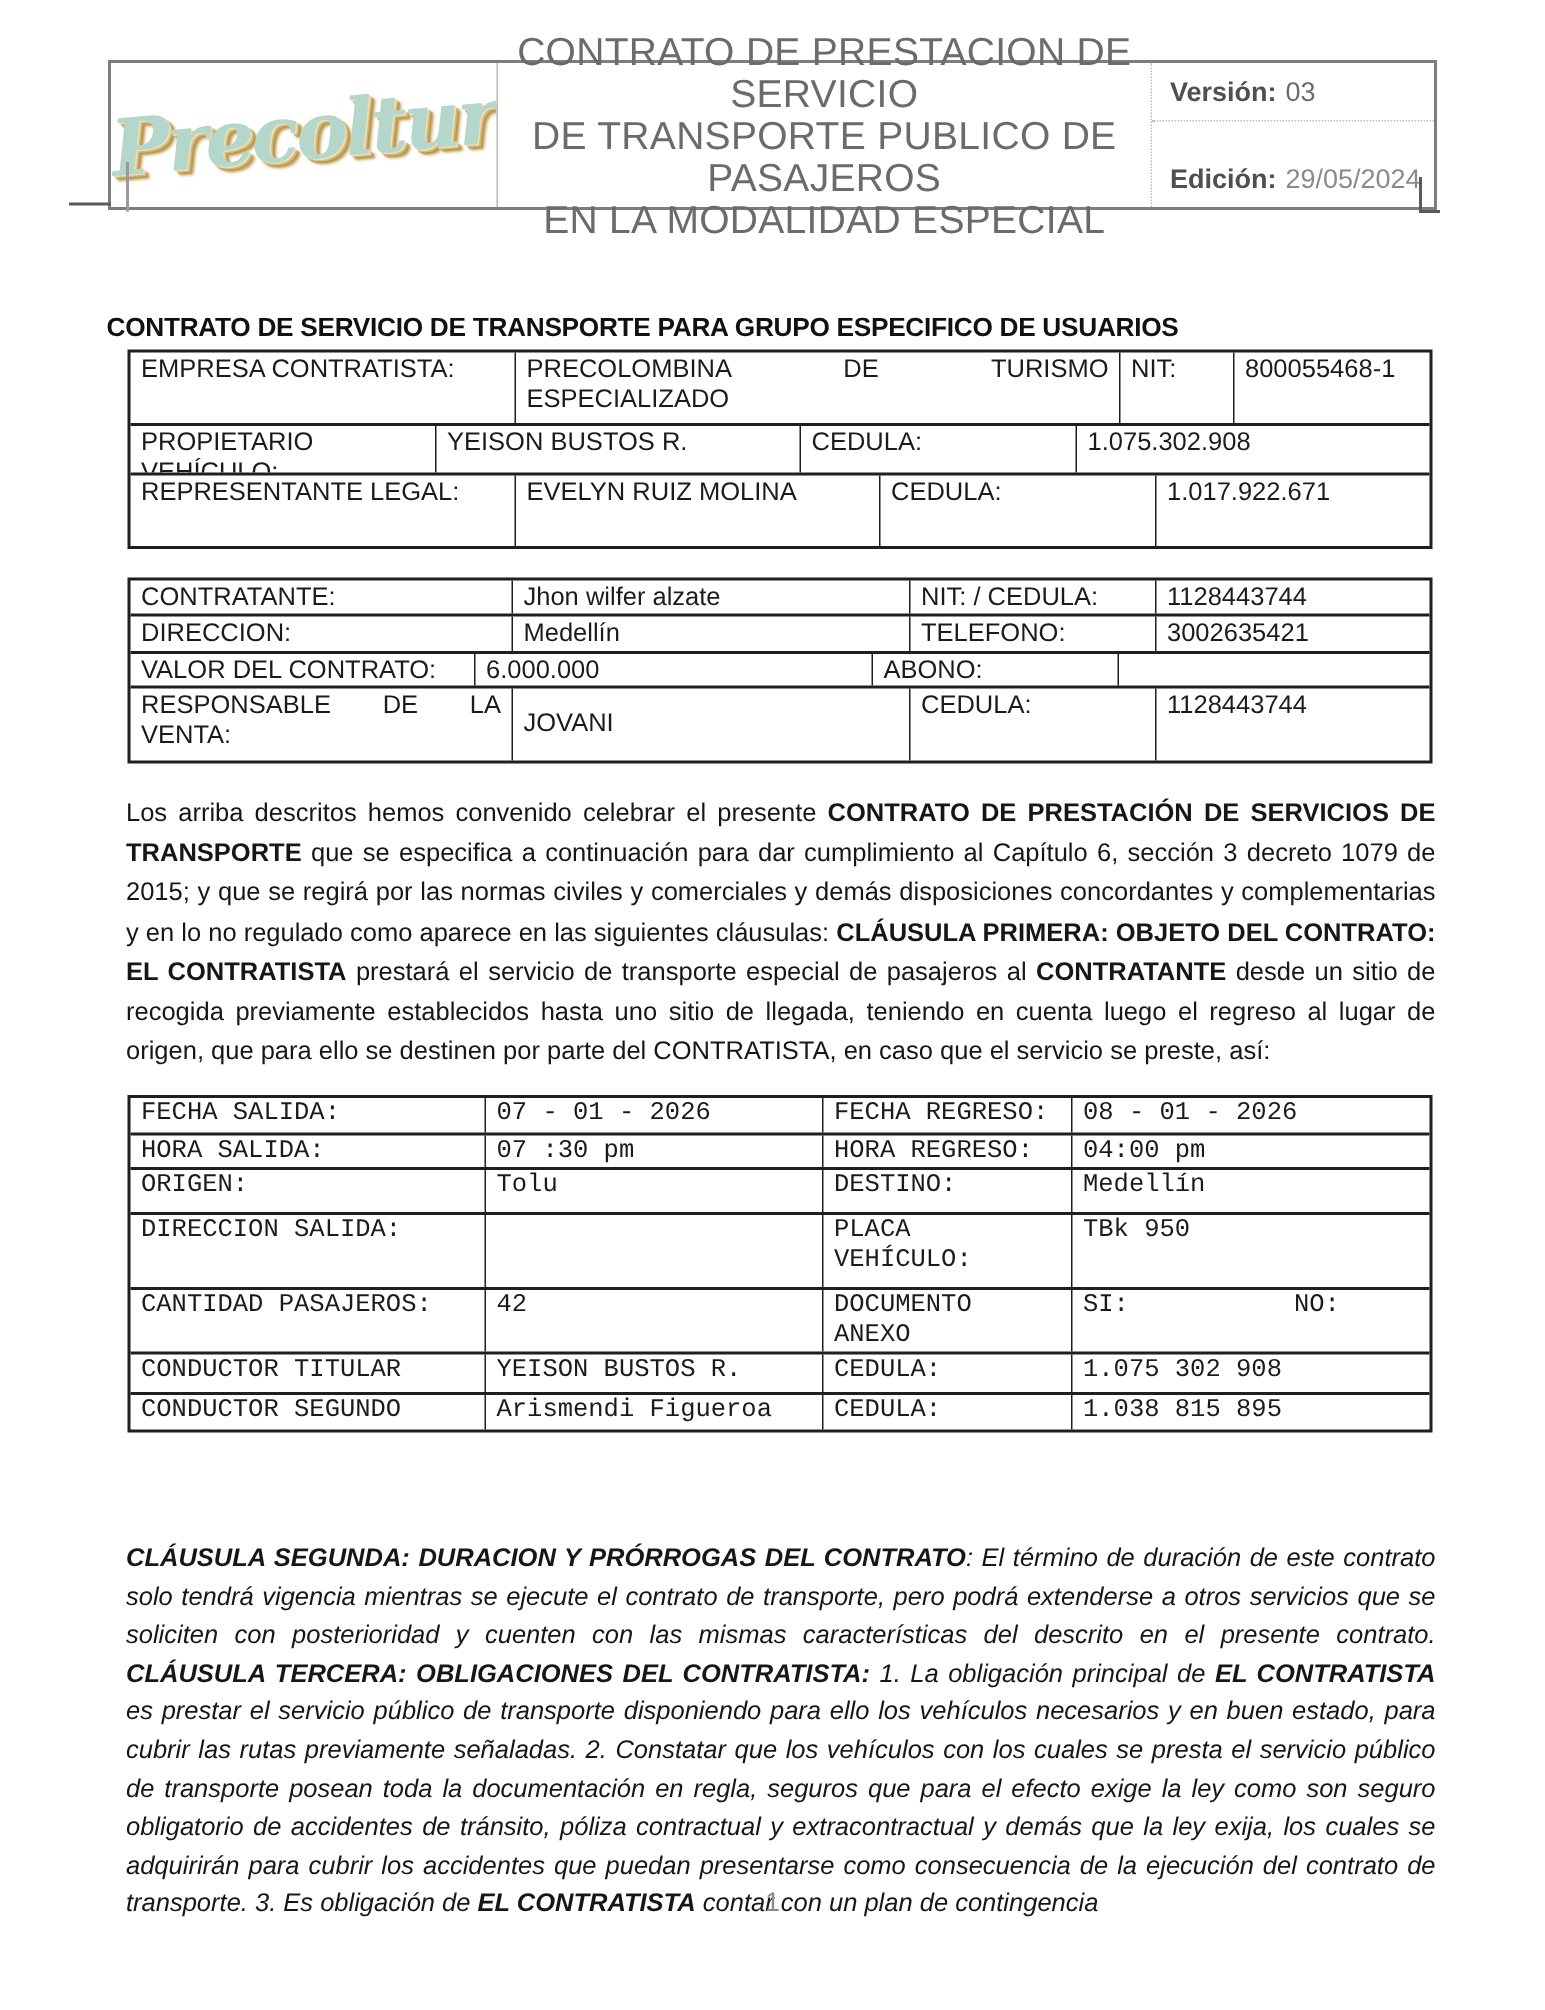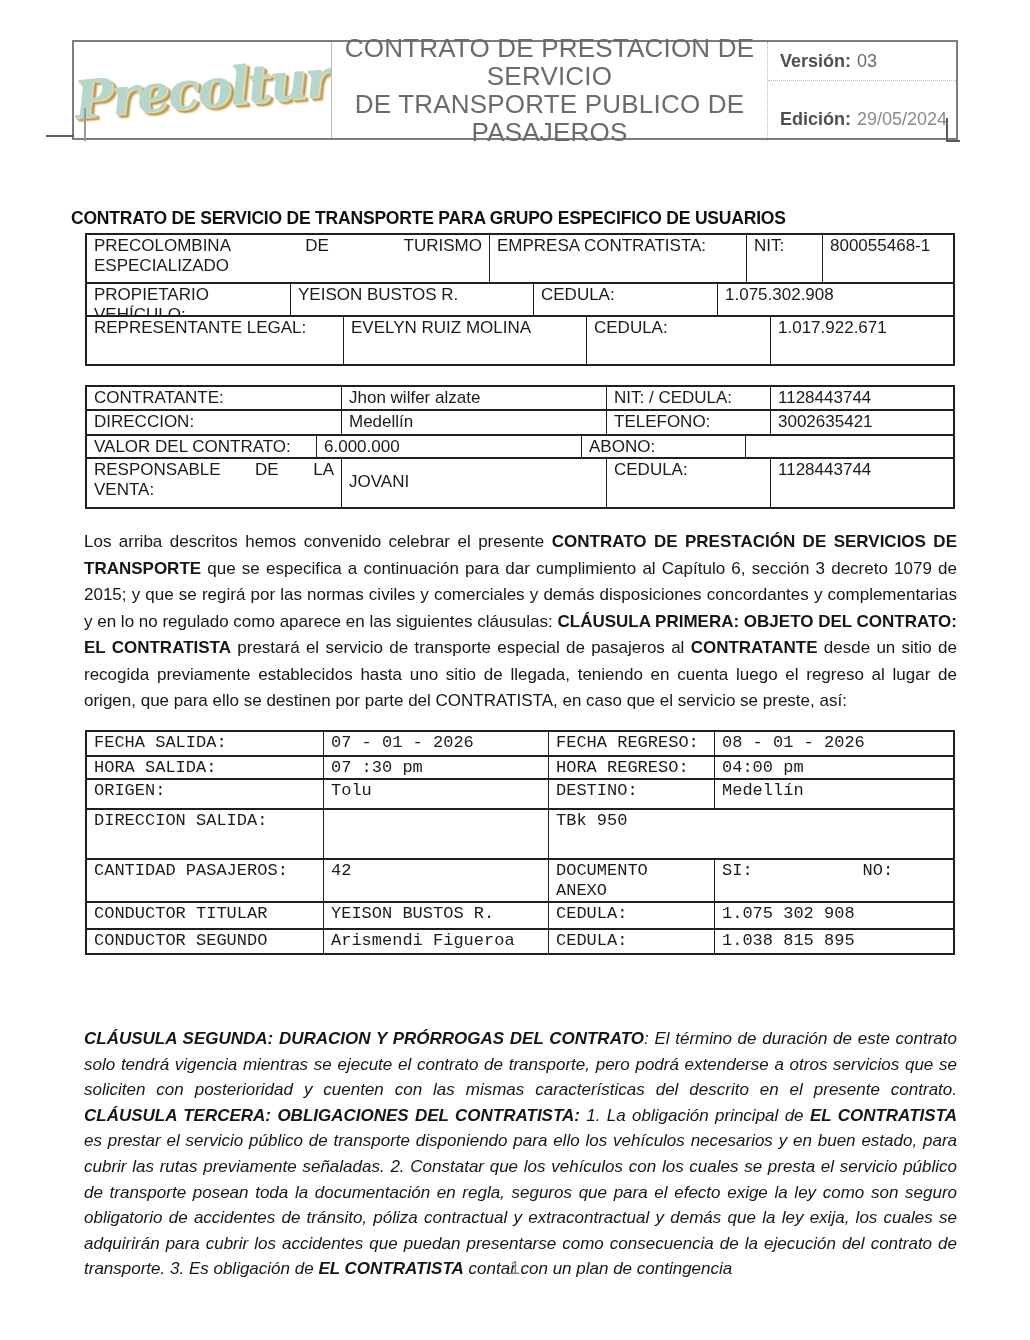--- a/index.html
+++ b/index.html
@@ -66,20 +66,21 @@
 
 <div class="page">
 
   <div class="header">
     <div class="logo-cell">
       <span class="logo-text">Precoltur</span>
     </div>
     <div class="title-cell">
       <div class="doc-title">CONTRATO DE PRESTACION DE SERVICIO</div>
       <div class="doc-title">DE TRANSPORTE PUBLICO DE PASAJEROS</div>
+      <div class="doc-title">EN LA MODALIDAD ESPECIAL</div>
     </div>
     <div class="meta-cell">
       <div class="meta-row first">
         <span class="meta-label">Versión:</span>
         <span class="meta-value dark">03</span>
       </div>
       <div class="meta-row">
         <span class="meta-label">Edición:</span>
         <span class="meta-value">29/05/2024</span>
       </div>
@@ -87,25 +88,25 @@
   </div>
   <div class="mark mark-left-h"></div>
   <div class="mark mark-left-v"></div>
   <div class="mark mark-right-v"></div>
   <div class="mark mark-right-h"></div>
 
   <div class="section-title">CONTRATO DE SERVICIO DE TRANSPORTE PARA GRUPO ESPECIFICO DE USUARIOS</div>
 
   <div class="dtable t1">
     <div class="tr" style="height:49px">
+      <div class="td" style="width:257px">EMPRESA CONTRATISTA:</div>
       <div class="td" style="width:403px">
         <div class="jline">PRECOLOMBINA DE TURISMO</div>
         <div>ESPECIALIZADO</div>
       </div>
-      <div class="td" style="width:257px">EMPRESA CONTRATISTA:</div>
       <div class="td" style="width:76px">NIT:</div>
       <div class="td">800055468-1</div>
     </div>
     <div class="tr" style="height:33px">
       <div class="td" style="width:204px">PROPIETARIO VEHÍCULO:</div>
       <div class="td" style="width:243px">YEISON BUSTOS R.</div>
       <div class="td" style="width:184px">CEDULA:</div>
       <div class="td">1.075.302.908</div>
     </div>
     <div class="tr" style="height:47px">
@@ -163,20 +164,21 @@
     </div>
     <div class="tr" style="height:30px">
       <div class="td" style="width:237px">ORIGEN:</div>
       <div class="td" style="width:225px">Tolu</div>
       <div class="td" style="width:166px">DESTINO:</div>
       <div class="td">Medellín</div>
     </div>
     <div class="tr" style="height:50px">
       <div class="td" style="width:237px">DIRECCION SALIDA:</div>
       <div class="td" style="width:225px"></div>
+      <div class="td" style="width:166px">PLACA VEHÍCULO:</div>
       <div class="td">TBk 950</div>
     </div>
     <div class="tr" style="height:43px">
       <div class="td" style="width:237px">CANTIDAD PASAJEROS:</div>
       <div class="td" style="width:225px">42</div>
       <div class="td" style="width:166px">DOCUMENTO ANEXO</div>
       <div class="td sino">
         <span class="si">SI:</span>
         <span class="no">NO:</span>
       </div>

